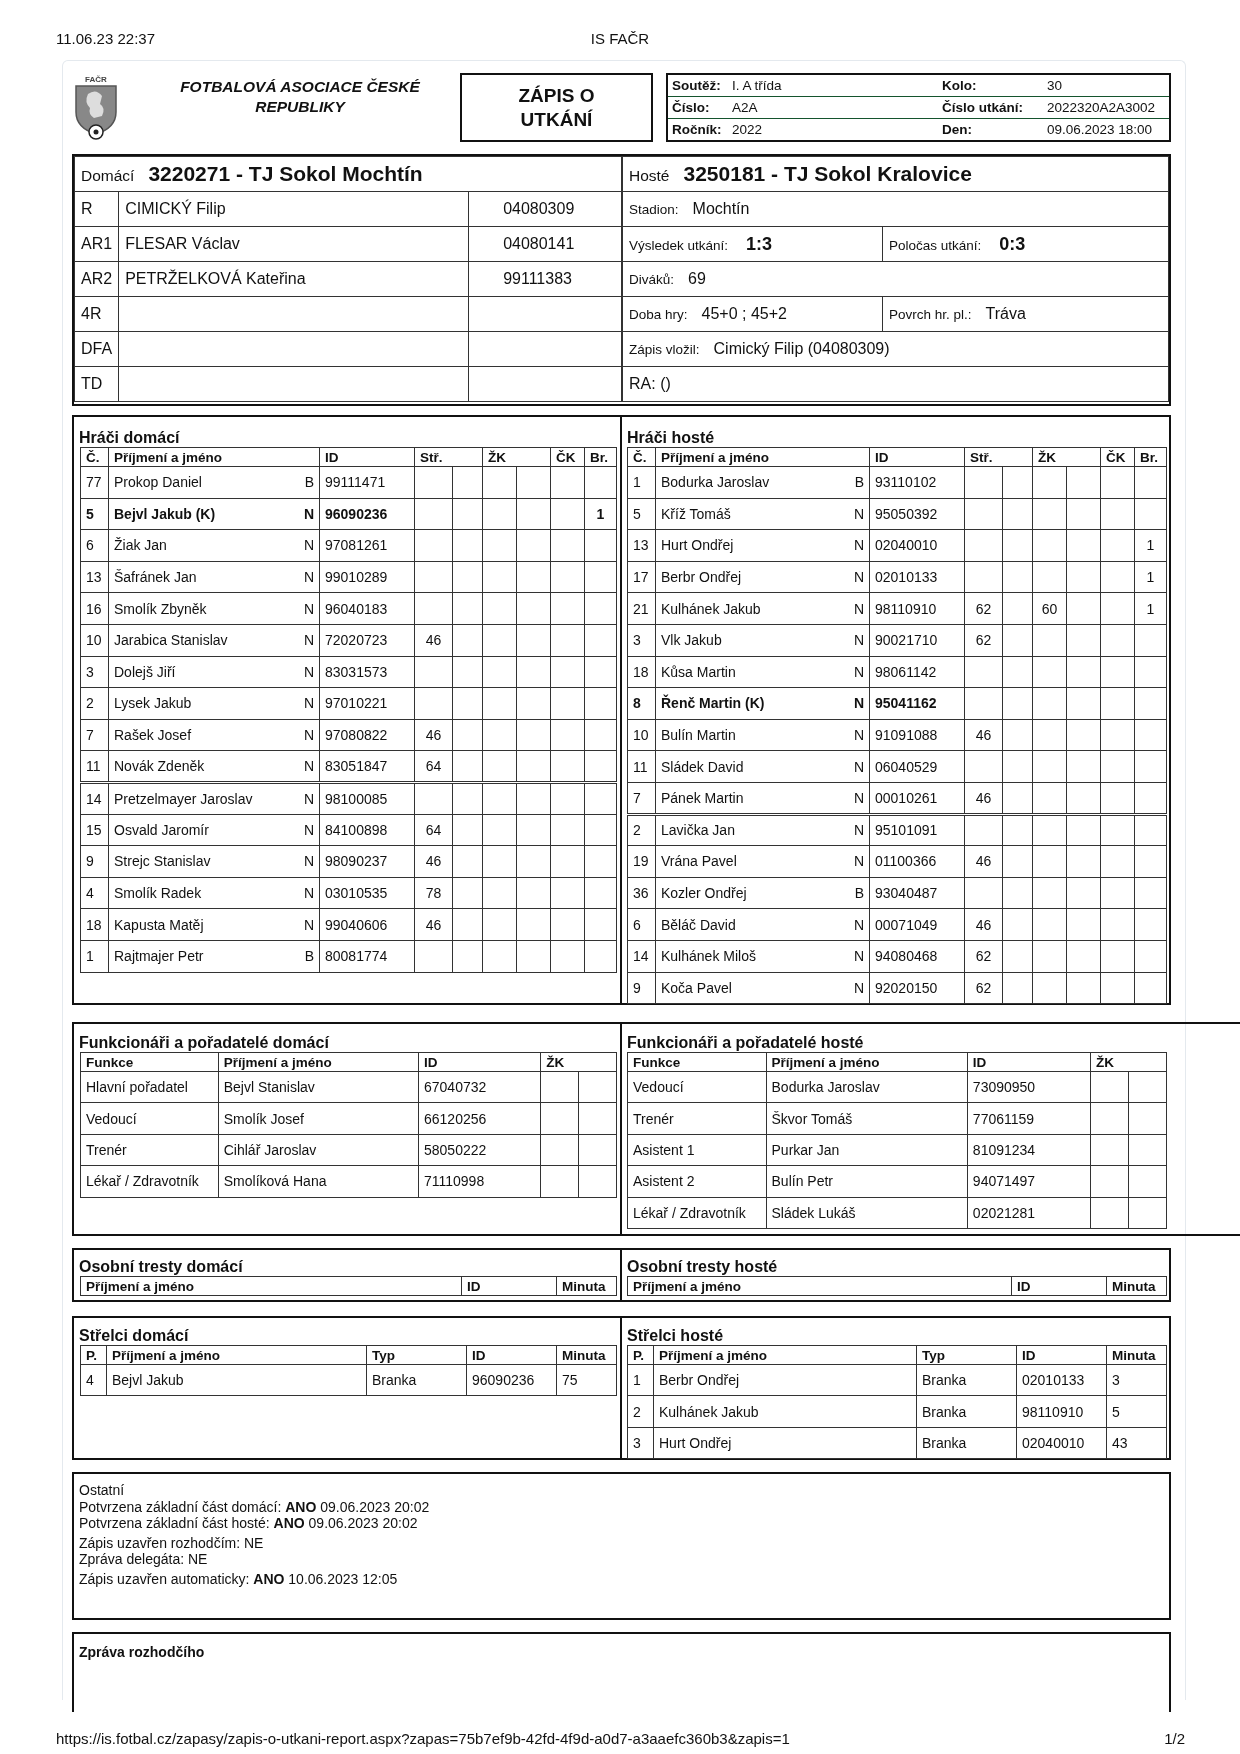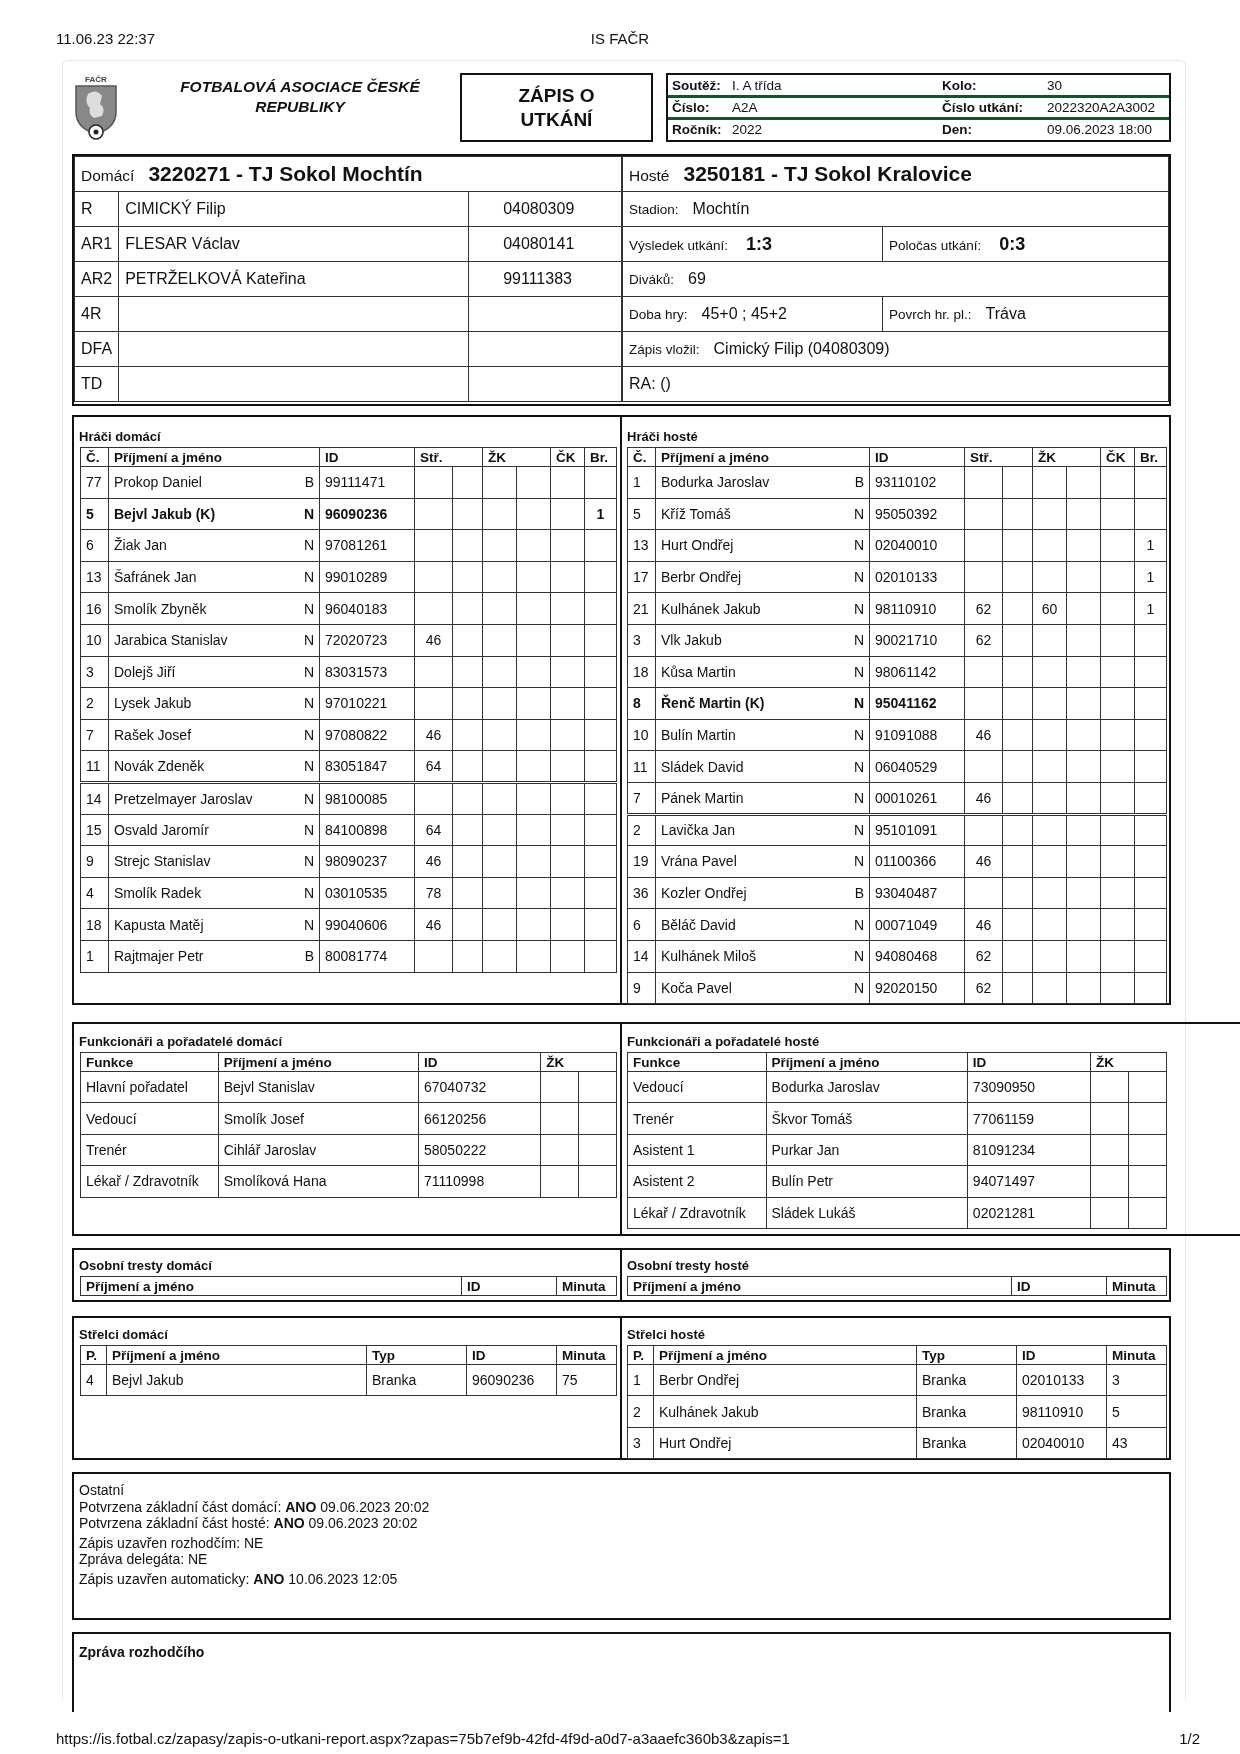--- a/index.html
+++ b/index.html
@@ -1,48 +1,48 @@
 <!DOCTYPE html>
 <html><head>
 <meta charset="utf-8">
 <style>
   * { box-sizing: border-box; }
   html, body { margin: 0; padding: 0; background: #fff; }
   body { width: 1240px; height: 1754px; position: relative; font-family: "Liberation Sans", sans-serif; color: #111; overflow: hidden; }
   .hdr-date { position: absolute; left: 56px; top: 30px; font-size: 15px; }
   .hdr-title { position: absolute; left: 0; width: 1240px; top: 30px; text-align: center; font-size: 15px; }
   .footer-url { position: absolute; left: 56px; top: 1730px; font-size: 15px; }
-  .footer-page { position: absolute; right: 40px; top: 1730px; font-size: 15px; margin-left: 28px; }
+  .footer-page { position: absolute; right: 55px; top: 1730px; font-size: 15px; margin-left: 28px; }
   .page { position: absolute; left: 62px; top: 60px; width: 1124px; height: 1640px; border: 1px solid #e4e9ee; border-bottom: none; border-radius: 6px 6px 0 0; }
 
   
   .logo { position: absolute; left: 72px; top: 74px; width: 48px; height: 66px; }
   .org { position: absolute; left: 150px; top: 77px; width: 300px; text-align: center; font-weight: bold; font-style: italic; font-size: 15.5px; line-height: 20px; }
   .zapis-box { position: absolute; left: 460px; top: 73px; width: 193px; height: 69px; border: 2px solid #111; text-align: center; font-weight: bold; font-size: 19px; line-height: 24px; padding-top: 9px; }
   .meta-box { position: absolute; left: 666px; top: 73px; width: 505px; height: 69px; border: 2px solid #111; font-size: 13.5px; }
   .meta-box table { border-collapse: collapse; width: 100%; }
   .meta-box td { padding: 0 4px; height: 21.5px; border: none; }
   .meta-box .lbl { font-weight: bold; }
-  .meta-box tr + tr td { border-top: 3px solid #14532d; }
+  .meta-box tr + tr td { border-top: 1px solid #14532d; }
 
   
   .info { position: absolute; left: 72px; top: 154px; width: 1099px; height: 252px; border: 2px solid #111; }
   .info table { border-collapse: collapse; position: absolute; top: 0; }
   .info td { border: 1px solid #333; height: 35px; padding: 0 6px; font-size: 16px; white-space: nowrap; }
   .info-left { left: 0; width: 548px; }
   .info-right { left: 548px; width: 547px; }
   .info .small { font-size: 13.5px; }
   .team-label { font-size: 15.5px; }
   .team-name { font-size: 21px; font-weight: bold; margin-left: 14px; }
   .score { font-weight: bold; font-size: 18px; margin-left: 18px; }
   .ival { margin-left: 14px; font-size: 16px; }
 
   
   .sec { position: absolute; border: 2px solid #111; }
-  .sec-title { font-weight: bold; font-size: 13px; position: absolute; left: 5px; }
+  .sec-title { font-weight: bold; font-size: 16px; position: absolute; left: 5px; }
   table.grid { border-collapse: collapse; position: absolute; font-size: 14px; }
   table.grid th { text-align: left; font-weight: bold; font-size: 13.5px; border: 1px solid #333; padding: 0 5px; height: 19px; }
   table.grid td { border: 1px solid #333; padding: 0 5px; white-space: nowrap; }
   table.grid tr.bold td { font-weight: bold; }
   table.grid tr.sep td { border-top: 3px double #333; }
   .pos { text-align: right; }
   .c { text-align: center; }
 
   .players td { height: 31.6px; }
   .func td { height: 31.4px; }

